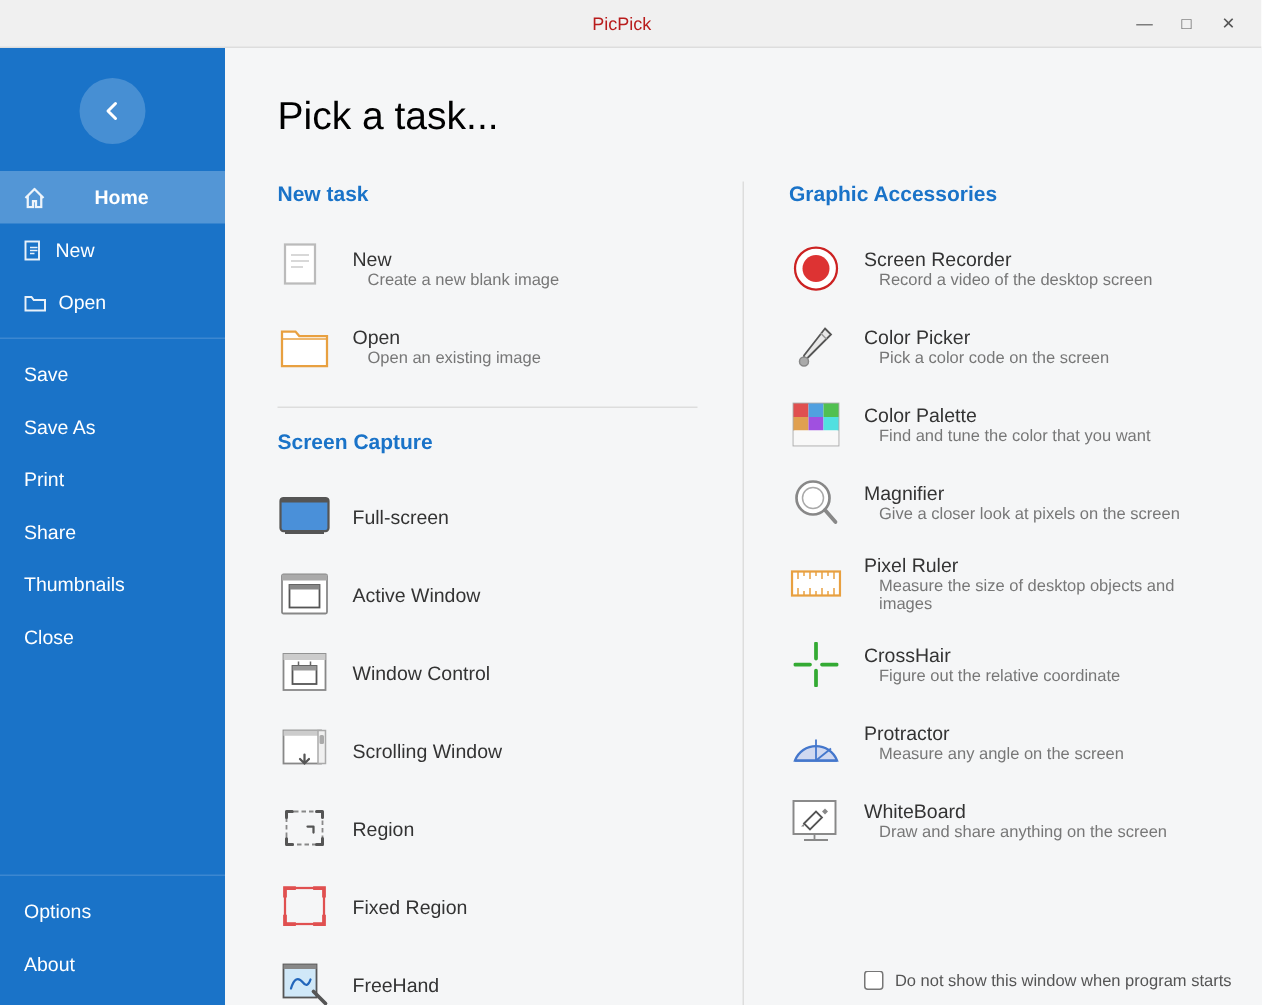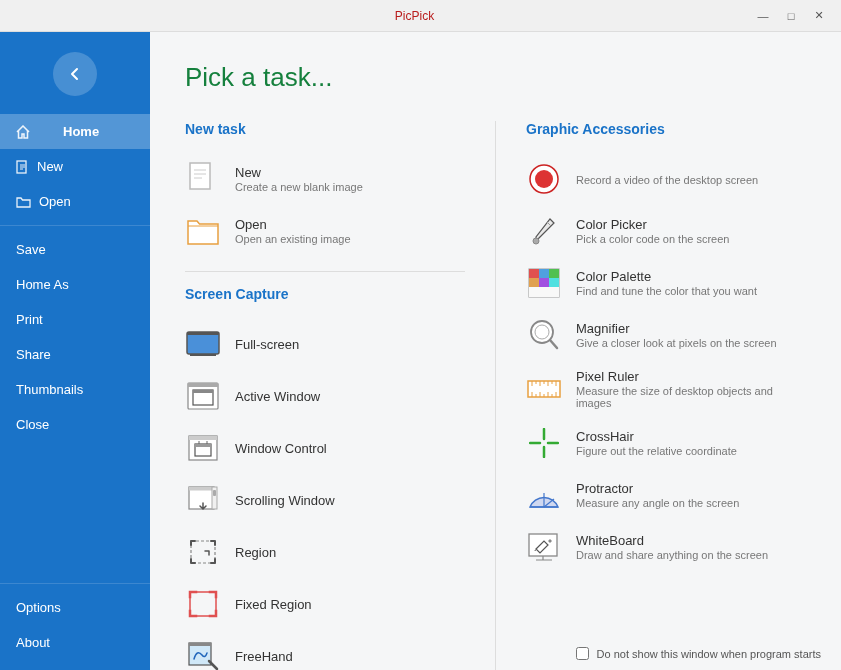--- a/index.html
+++ b/index.html
@@ -85,21 +85,21 @@
     .content {
       flex: 1;
       background: #f5f6f7;
       overflow-y: auto;
       padding: 30px 35px 20px 35px;
       position: relative;
     }
     .page-title {
       font-size: 26px;
       font-weight: 300;
-      color: #15803d;
+      color: #000000;
       margin-bottom: 28px;
     }
 
     .two-col {
       display: flex;
       gap: 0;
     }
     .left-col {
       flex: 1;
       padding-right: 30px;
@@ -127,21 +127,21 @@
     .task-icon {
       width: 36px;
       height: 36px;
       display: flex;
       align-items: center;
       justify-content: center;
       flex-shrink: 0;
     }
     .task-text { display: flex; flex-direction: column; }
     .task-name { font-size: 13px; color: #333; font-weight: 500; }
-    .task-desc { font-size: 11px; color: #777; margin-top: 1px; }
+    .task-desc { font-size: 11px; color: #777; margin-top: 1px; margin-left: 10px; }
 
     .section-divider {
       border: none;
       border-top: 1px solid #ddd;
       margin: 14px 0;
     }
 
     
     .footer {
       position: absolute;
@@ -208,21 +208,21 @@
       </span>
       <span>Open</span>
     </div>
 
     <div class="sidebar-divider"></div>
 
     <div class="sidebar-item">
       <span>Save</span>
     </div>
     <div class="sidebar-item">
-      <span>Home As</span>
+      <span>Save As</span>
     </div>
     <div class="sidebar-item">
       <span>Print</span>
     </div>
     <div class="sidebar-item">
       <span>Share</span>
     </div>
     <div class="sidebar-item">
       <span>Thumbnails</span>
     </div>
@@ -386,20 +386,21 @@
         <div class="section-title">Graphic Accessories</div>
 
         <div class="task-item">
           <div class="task-icon">
             <svg width="32" height="32" viewBox="0 0 32 32" fill="none">
               <circle cx="16" cy="16" r="14" stroke="#cc2222" stroke-width="1.5" fill="white"></circle>
               <circle cx="16" cy="16" r="9" fill="#dd3333"></circle>
             </svg>
           </div>
           <div class="task-text">
+            <span class="task-name">Screen Recorder</span>
             <span class="task-desc">Record a video of the desktop screen</span>
           </div>
         </div>
 
         <div class="task-item">
           <div class="task-icon">
             <svg width="28" height="32" viewBox="0 0 28 32" fill="none">
               <path d="M20 4 L24 8 L10 22 L6 26 L6 22 L20 4Z" stroke="#555" stroke-width="1.2" fill="#e8e8e8"></path>
               <path d="M17 7l4 4" stroke="#999" stroke-width="1"></path>
               <circle cx="6" cy="26" r="3" fill="#aaa" stroke="#888" stroke-width="1"></circle>

